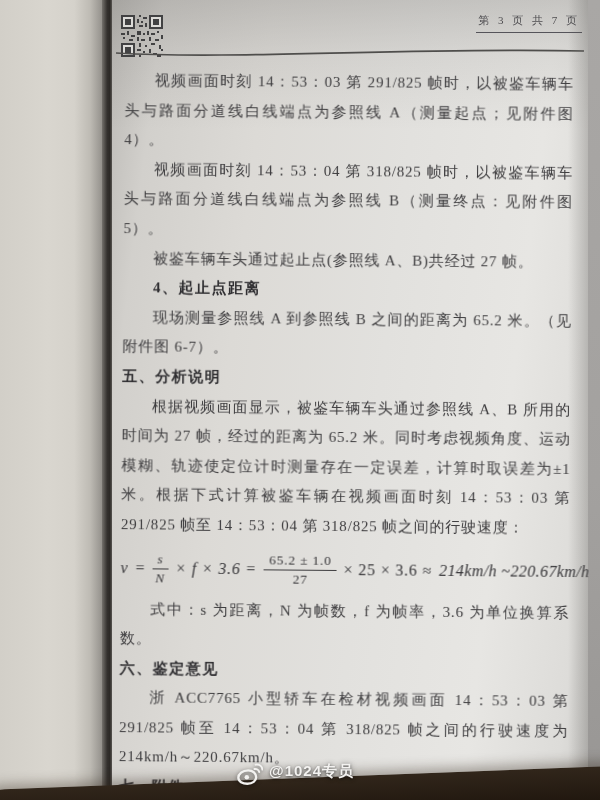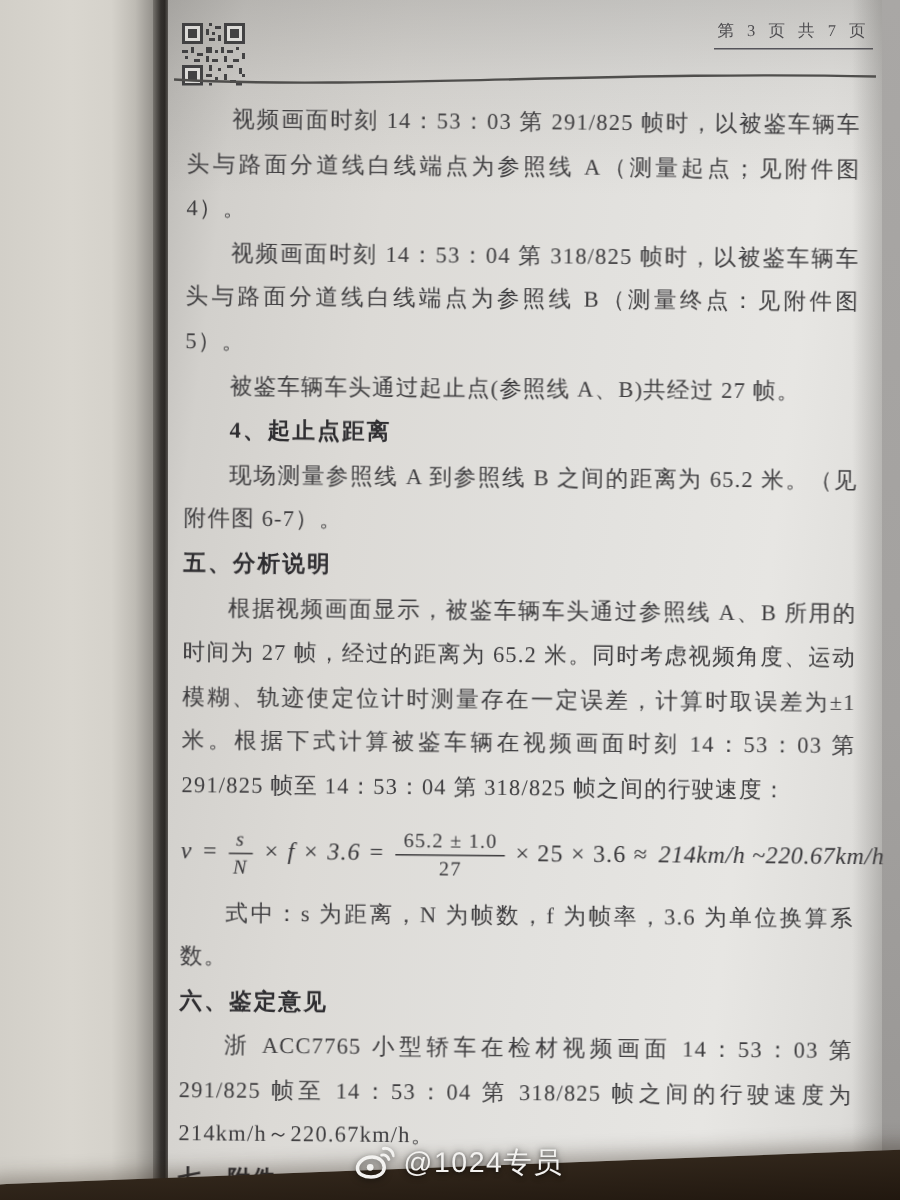--- a/index.html
+++ b/index.html
@@ -42,22 +42,22 @@
   .frac .num{padding:0 5px 1px 5px;border-bottom:1.4px solid #3c3b3d;}
   .frac .den{padding-top:1px;}
   .fresult{font-style:italic;letter-spacing:.4px;}
 
   
   .table-edge{position:absolute;left:-16px;width:632px;bottom:-70px;height:92px;z-index:3;
     background:linear-gradient(180deg,#31261b 0%,#1d140c 45%,#140d07 100%);
     transform:rotate(-2.2deg);border-radius:22px 12px 0 0/12px 7px 0 0;
     box-shadow:0 -5px 12px rgba(45,35,24,.35);}
 
-  .watermark{position:absolute;left:236px;top:762px;z-index:5;display:flex;align-items:center;gap:6px;
-    color:#f3f2f0;font-family:"Liberation Sans","DejaVu Sans",sans-serif;font-size:19px;font-weight:400;
+  .watermark{position:absolute;left:236px;top:762px;z-index:5;display:flex;align-items:flex-start;gap:6px;
+    color:#f3f2f0;font-family:"Liberation Sans","DejaVu Sans",sans-serif;font-size:15px;font-weight:700;
     letter-spacing:1px;text-shadow:0 1px 3px rgba(0,0,0,.55),0 0 6px rgba(0,0,0,.30);}
   .weibo{width:27px;height:24px;flex:0 0 auto;filter:drop-shadow(0 1px 2px rgba(0,0,0,.5));}
 </style>
 </head>
 <body>
 
 <div class="scene">
 
   <div class="facing-page"></div>
   <div class="gutter"></div>

